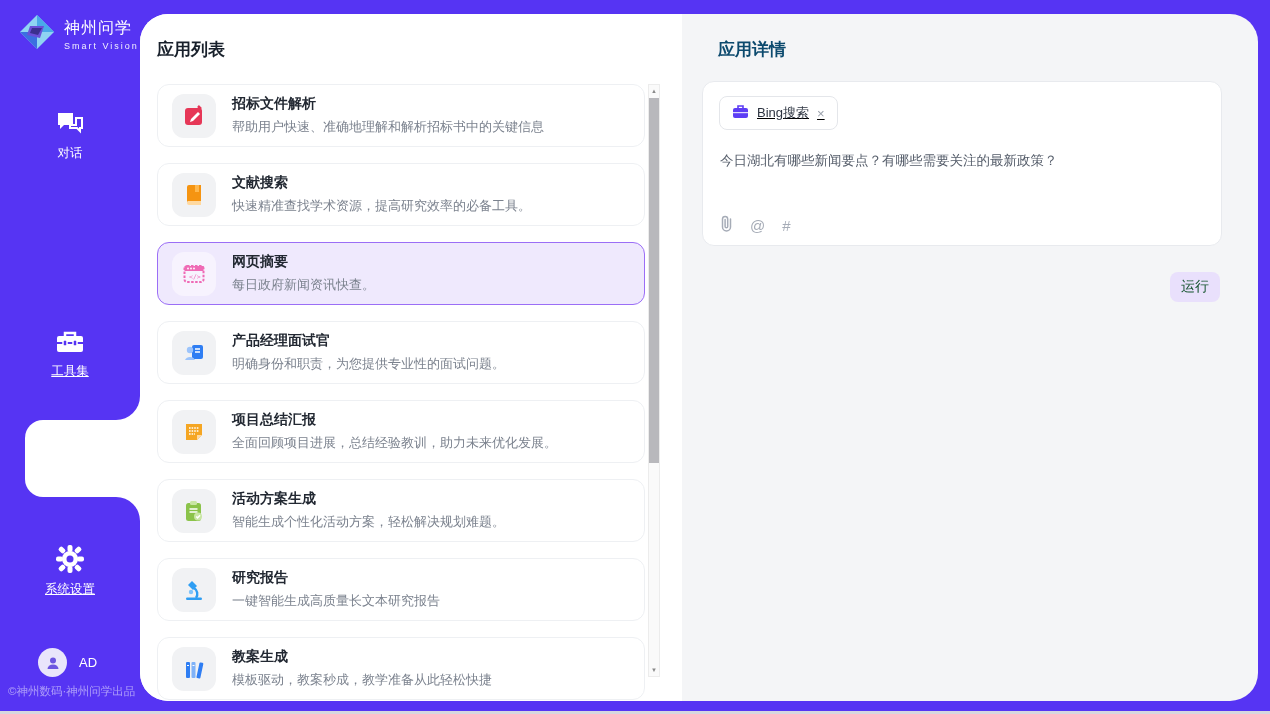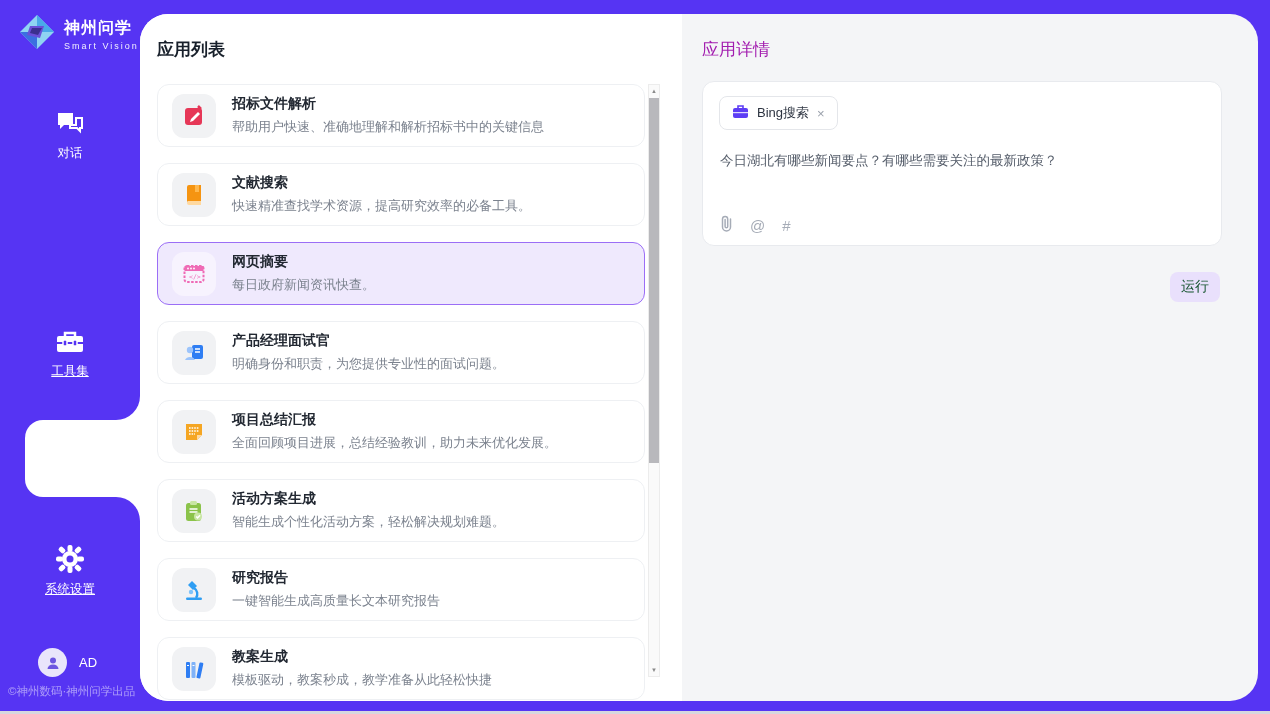--- a/index.html
+++ b/index.html
@@ -1,20 +1,20 @@
 <!DOCTYPE html>
 <html><head>
 <meta charset="utf-8">
 <style>
   html,body{margin:0;padding:0;width:1270px;height:714px;overflow:hidden;
     font-family:"Liberation Sans","DejaVu Sans",sans-serif;background:#5634f3;}
   
   .sidebar{position:absolute;left:0;top:0;width:140px;height:714px;}
   .logo{position:absolute;left:18px;top:13px;display:flex;align-items:center;gap:8px;}
-  .logo-text .cn{color:#fff;font-size:16px;font-weight:bold;letter-spacing:1px;}
+  .logo-text .cn{color:#fff;font-size:16px;font-weight:normal;letter-spacing:1px;}
   .logo-text .en{color:rgba(255,255,255,.92);font-size:9px;letter-spacing:2px;margin-top:2px;}
   .nav-item{position:absolute;left:0;width:140px;text-align:center;color:#fff;cursor:pointer;}
   .nav-item .lbl{display:block;font-size:12.5px;margin-top:7px;color:#fff;}
   .nav-item .lbl.u{text-decoration:underline;}
   .nav-item svg{display:block;margin:0 auto;}
   
   .active-tab{position:absolute;left:25px;top:420px;width:115px;height:77px;background:#fff;
     border-radius:18px 0 0 18px;}
   .notch{position:absolute;width:24px;height:24px;background:#fff;}
   .notch::after{content:'';position:absolute;inset:0;background:#5634f3;}
@@ -44,25 +44,25 @@
   .app-title{font-size:14px;font-weight:bold;color:#222832;margin-bottom:5px;}
   .app-desc{font-size:13px;color:#7b828e;}
   
   .sbar{position:absolute;left:508px;top:70px;width:12px;height:593px;background:#fafafa;border:1px solid #ececec;box-sizing:border-box;}
   .sbar .btn{position:absolute;left:0;width:10px;height:12px;font-size:6px;color:#8a8a8a;text-align:center;line-height:12px;cursor:pointer;}
   .sbar .btn.up{top:0;}
   .sbar .btn.down{bottom:0;}
   .sbar .thumb{position:absolute;left:0;top:13px;width:10px;height:365px;background:#b8b8bc;cursor:pointer;}
   
   .detail-panel{position:absolute;left:542px;top:0;right:0;bottom:0;}
-  .detail-title{position:absolute;left:20px;top:24px;font-size:17px;font-weight:normal;color:#a21caf;}
+  .detail-title{position:absolute;left:36px;top:24px;font-size:17px;font-weight:bold;color:#0c4a6e;}
   .detail-card{position:absolute;left:20px;top:67px;width:520px;height:165px;background:#fff;
     border:1px solid #e8eaee;border-radius:12px;box-sizing:border-box;}
   .chip{position:absolute;left:16px;top:14px;height:32px;display:inline-flex;align-items:center;gap:8px;
-    padding:0 12px;border:1px solid #e4e6ea;border-radius:8px;background:#fff;cursor:pointer;}
+    padding:0 12px;border:1px solid #e4e6ea;border-radius:8px;background:#fff;cursor:pointer;text-decoration:underline;}
   .chip .chip-label{font-size:13px;color:#2c3340;}
   .chip .chip-close{font-size:13px;color:#9aa0ab;cursor:pointer;}
   .query-text{position:absolute;left:17px;top:70px;width:480px;font-size:13.5px;color:#555d6a;cursor:text;}
   .tool-row{position:absolute;left:17px;top:133px;display:flex;align-items:center;gap:17px;color:#a6acb7;}
   .tool-row .t{font-size:15px;cursor:pointer;}
   .run-btn{position:absolute;left:488px;top:258px;width:50px;height:30px;border:none;border-radius:8px;
     background:#e9e0fc;color:#14532d;font-size:14px;cursor:pointer;font-family:inherit;}
 </style>
 </head>
 <body>

